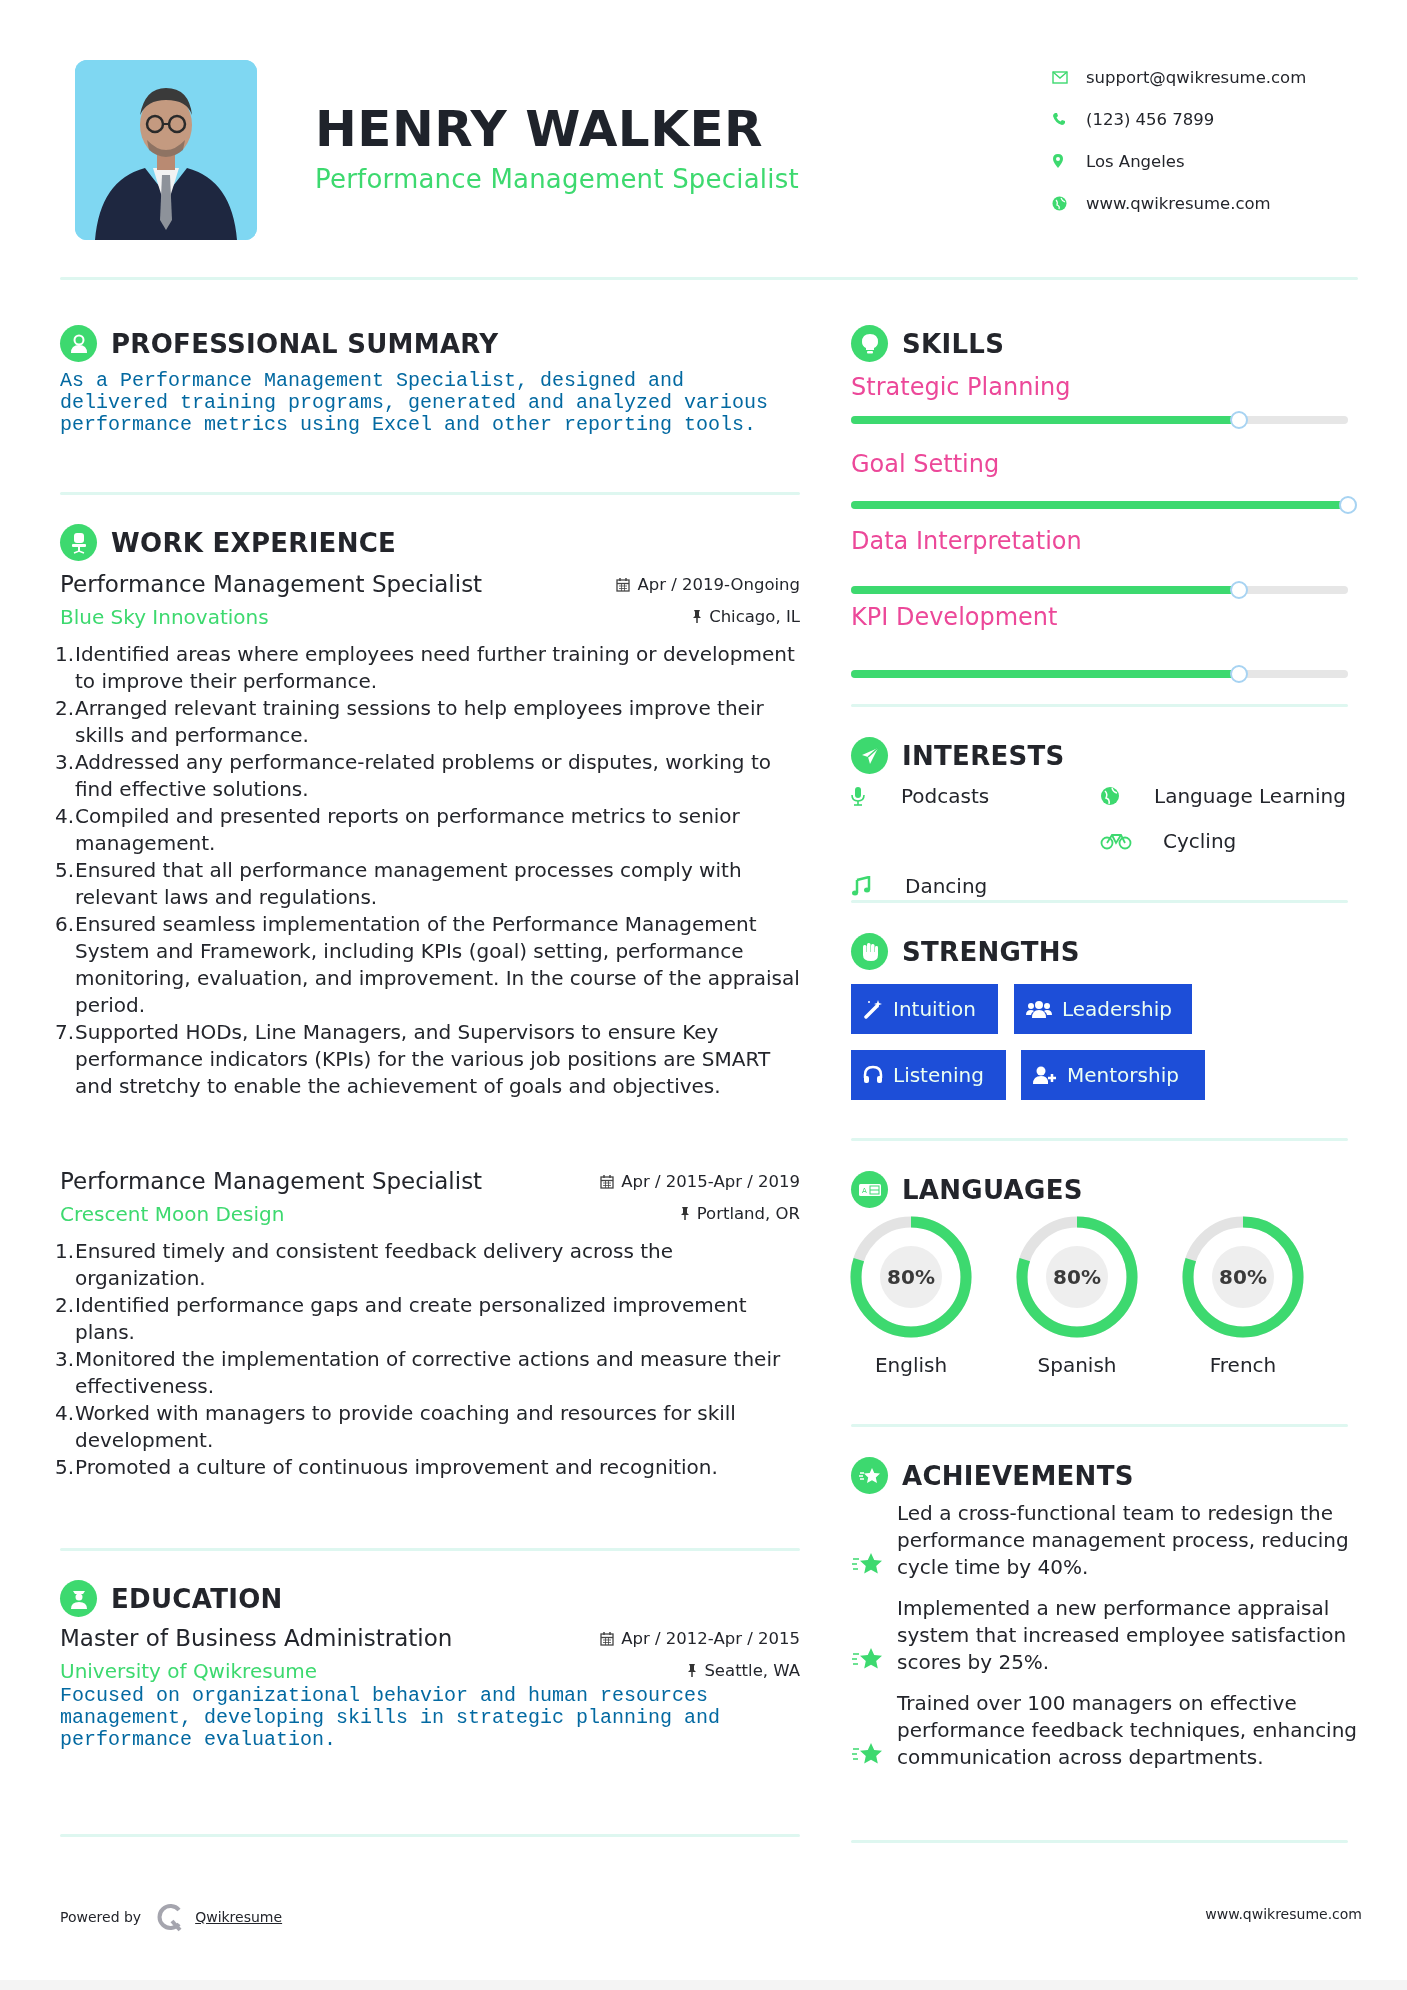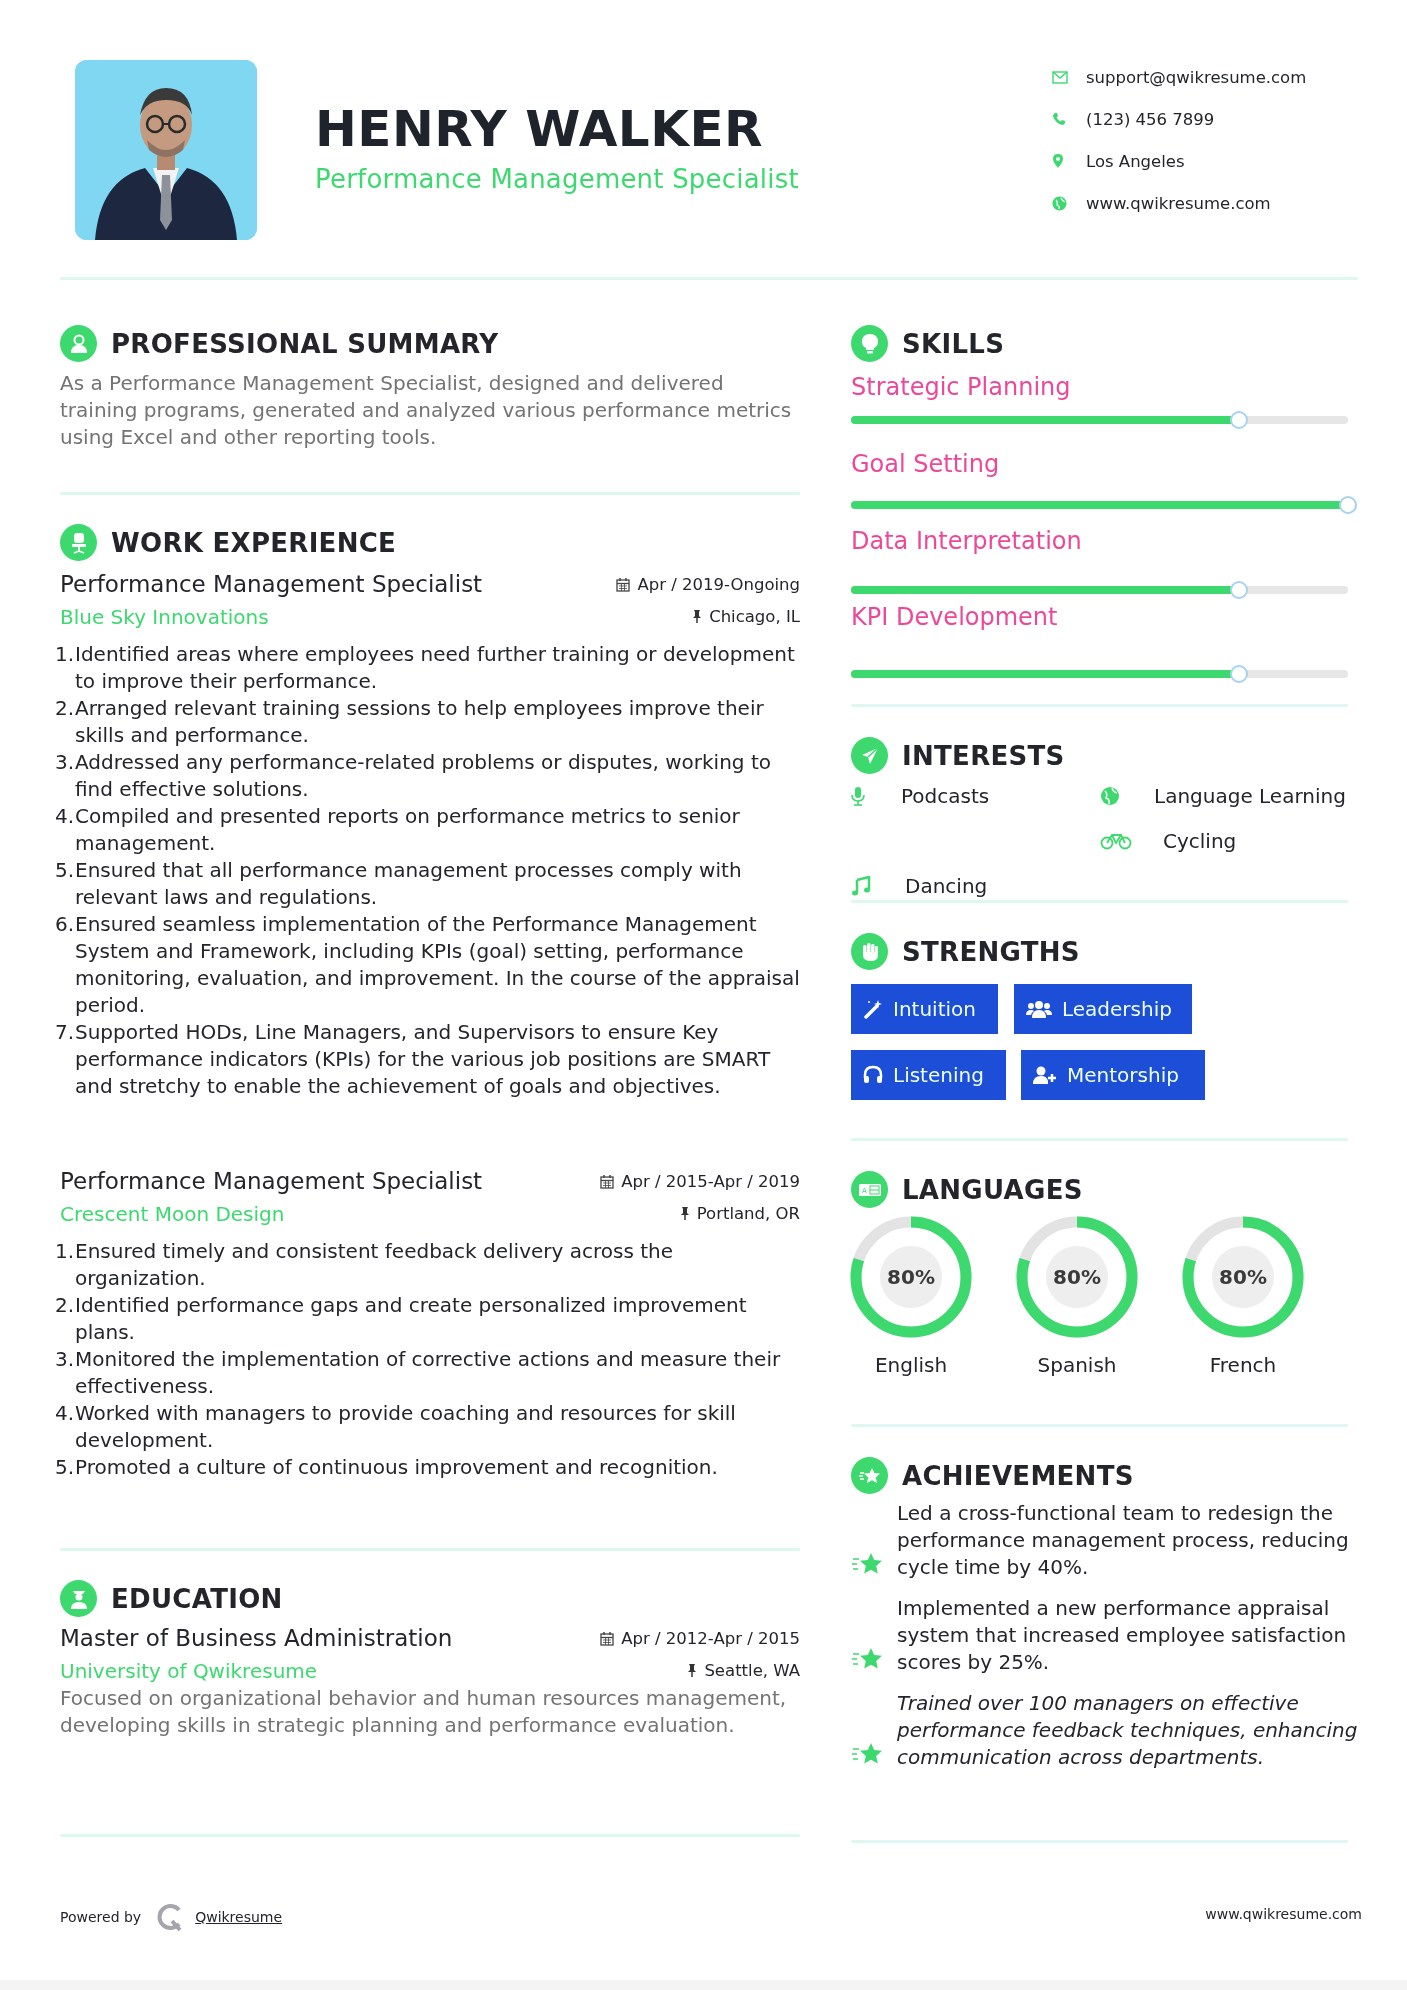--- a/index.html
+++ b/index.html
@@ -19,21 +19,21 @@
   .contact-row .ci { width: 36px; display: flex; align-items: center; justify-content: flex-start; padding-left: 2px; }
   .contact-row .ct { font-size: 16.5px; color: #23252b; }
 
   .divider { height: 3px; background: #def7f0; border-radius: 2px; }
 
   
   .sec-head { display: flex; align-items: center; }
   .sec-icon { width: 37px; height: 37px; border-radius: 50%; background: #3dd96f; display: flex; align-items: center; justify-content: center; margin-right: 14px; flex: none; }
   .sec-title { font-size: 26px; font-weight: bold; color: #23252b; letter-spacing: 0.3px; white-space: nowrap; }
 
-  .body-text { font-size: 20px; line-height: 27px; color: #737373; }
+  .body-text { font-size: 20px; line-height: 22px; color: #0369a1; font-family: Liberation Mono, monospace; }
 
   
   .job-row { display: flex; justify-content: space-between; align-items: baseline; }
   .job-title { font-size: 23px; color: #23252b; white-space: nowrap; }
   .job-meta { font-size: 16.5px; color: #23252b; display: flex; align-items: center; white-space: nowrap; }
   .job-meta svg { margin-right: 7px; }
   .company { font-size: 20px; color: #3dd96f; white-space: nowrap; }
   ol.duties { list-style: none; }
   ol.duties li { display: flex; font-size: 20px; line-height: 27px; color: #23252b; }
   ol.duties li .num { width: 20px; flex: none; text-align: left; margin-left: -5px; }
@@ -526,21 +526,21 @@
   </div>
   <div class="ach" style="margin-top:14px;">
     <span class="ai">
       <svg width="34" height="26" viewBox="0 0 34 26">
           <path d="M20 2 L23.2 9 L31 9.8 L25.2 15 L26.8 22.6 L20 18.8 L13.2 22.6 L14.8 15 L9 9.8 L16.8 9 Z" fill="#3dd96f"></path>
           <path d="M2 8 H8 M1 13 H6 M2 18 H7" stroke="#3dd96f" stroke-width="1.6"></path>
         </svg>
     </span>
     <span class="at">Implemented a new performance appraisal system that increased employee satisfaction scores by 25%.</span>
   </div>
-  <div class="ach" style="margin-top:14px;font-style:italic;">
+  <div class="ach" style="margin-top:14px;">
     <span class="ai">
       <svg width="34" height="26" viewBox="0 0 34 26">
           <path d="M20 2 L23.2 9 L31 9.8 L25.2 15 L26.8 22.6 L20 18.8 L13.2 22.6 L14.8 15 L9 9.8 L16.8 9 Z" fill="#3dd96f"></path>
           <path d="M2 8 H8 M1 13 H6 M2 18 H7" stroke="#3dd96f" stroke-width="1.6"></path>
         </svg>
     </span>
     <span class="at">Trained over 100 managers on effective performance feedback techniques, enhancing communication across departments.</span>
   </div>
 </div>
 

